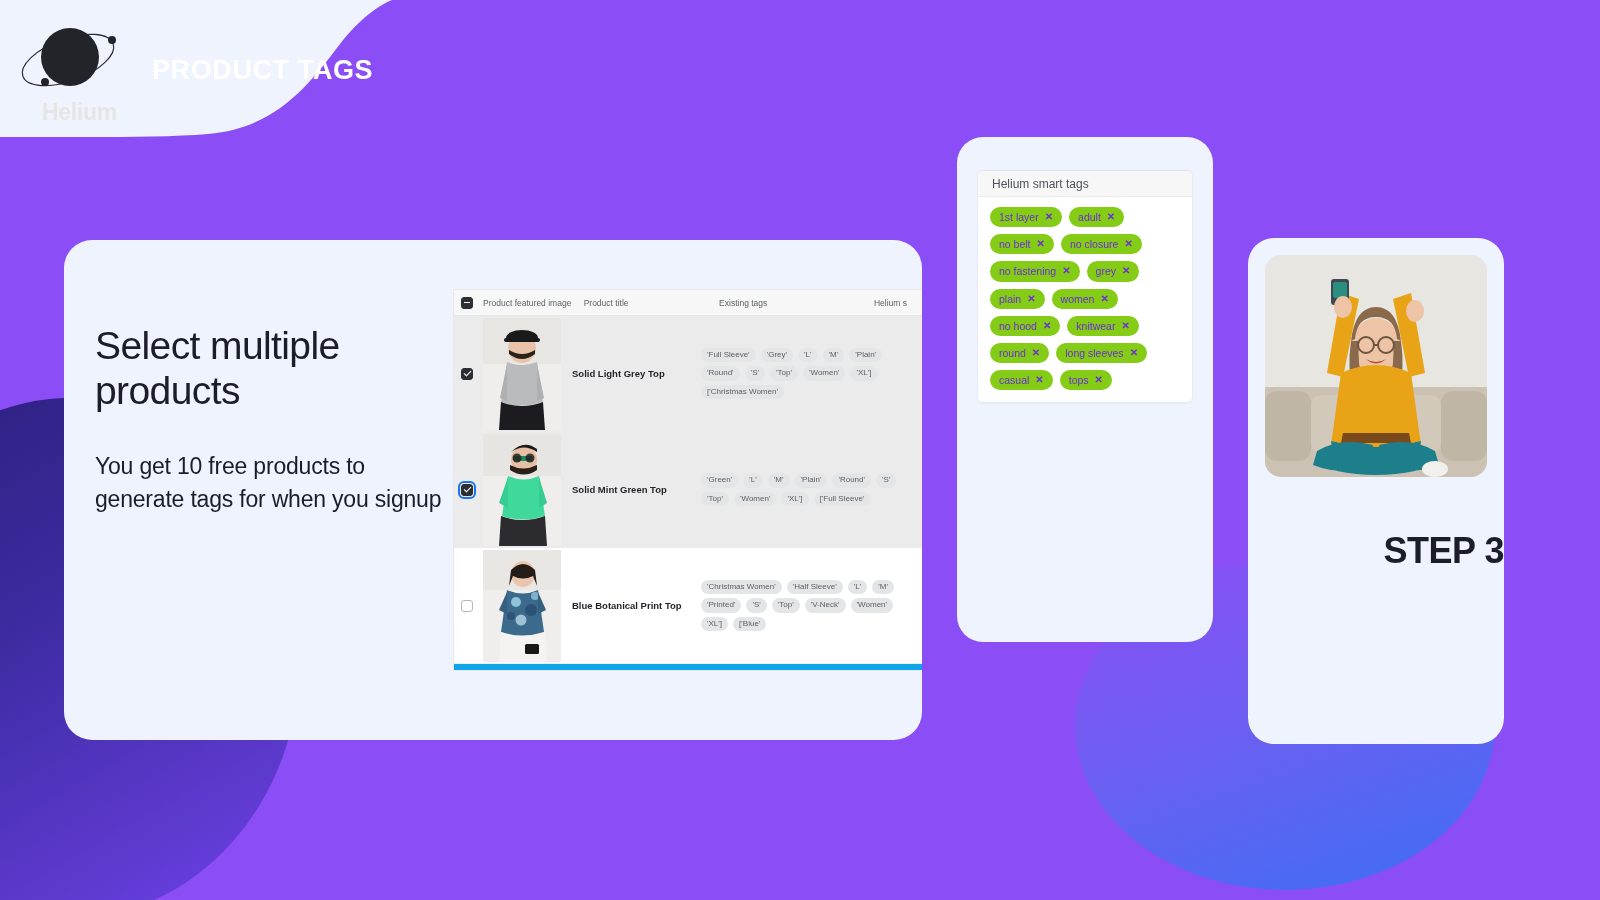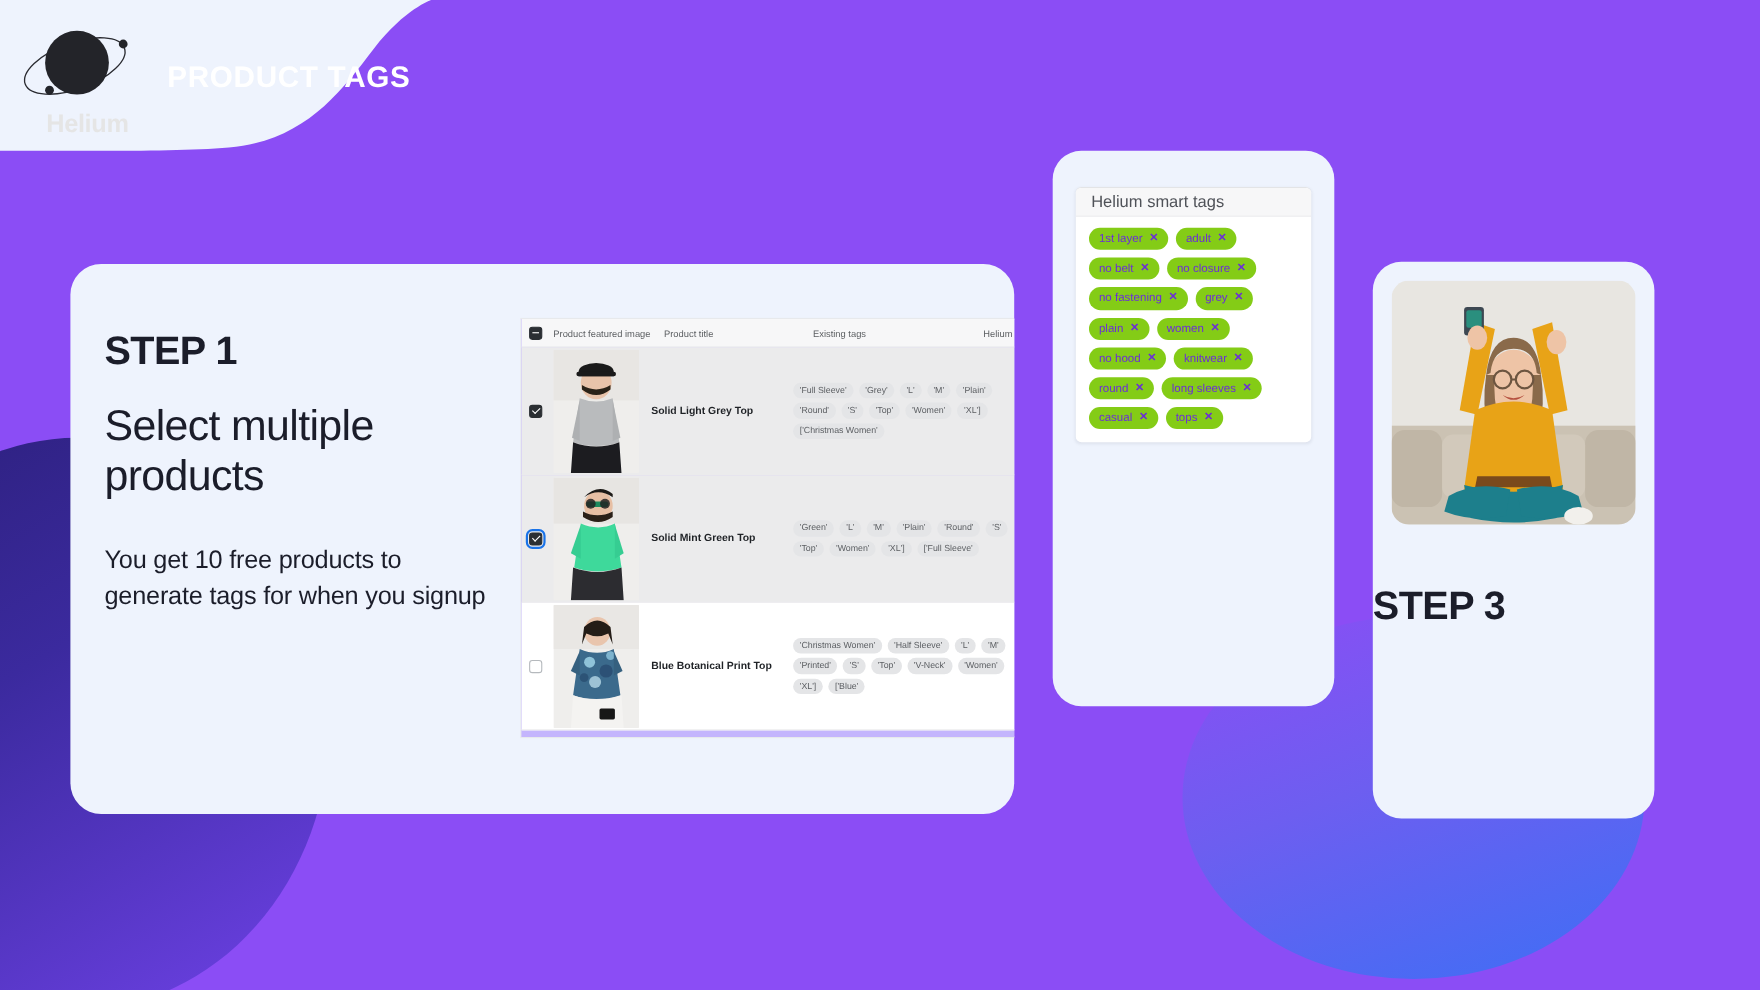--- a/index.html
+++ b/index.html
@@ -59,23 +59,22 @@
     line-height: 1.15; color: #1b1d2a; letter-spacing: -0.6px;
   }
   .step1-body {
     margin-top: 36px; font-size: 23px; font-weight: 400;
     line-height: 1.44; color: #1b1d2a; letter-spacing: -0.2px;
   }
 
   
   #product-table {
     position: relative; margin-top: 50px; width: 478px; flex: none;
-    height: 380px; background: #c4b5fd; overflow: hidden;
+    height: 380px; background: #0ea5e9; overflow: hidden;
     box-shadow: 0 0 0 1px #e7e9ec;
-    margin-left: 20px;
   }
   .tbl-head {
     display: flex; align-items: center; height: 26px;
     background: #f7f7f8; border-bottom: 1px solid #e6e7e9;
     font-size: 8.5px; color: #5c5f62; padding-left: 7px;
   }
   .cb {
     width: 12px; height: 12px; border-radius: 3px; flex: none;
     display: flex; align-items: center; justify-content: center;
     background: #ffffff; border: 1px solid #b5b9bd;
@@ -126,21 +125,21 @@
   }
   #smart-panel {
     position: absolute; left: 21px; top: 33px; width: 214px;
     background: #ffffff; border-radius: 5px;
     box-shadow: 0 1px 3px rgba(22,29,37,.08);
     overflow: hidden; border-top: 1px solid #e3e4e6;
   }
   .smart-head {
     height: 26px; display: flex; align-items: center; padding-left: 14px;
     background: #f7f7f8; border-bottom: 1px solid #ededee;
-    font-size: 15px; color: #4f5258;
+    font-size: 12px; color: #4f5258;
   }
   .smart-body {
     padding: 10px 8px 12px 12px; display: flex; flex-wrap: wrap; gap: 7px 7px;
   }
   .stag {
     background: #84cc16; color: #6b2fd6; border-radius: 11px;
     padding: 3px 9px; font-size: 10.5px; line-height: 1.35;
     display: inline-flex; align-items: center; gap: 6px; white-space: nowrap;
   }
   .stag .x { font-size: 10px; font-weight: 700; line-height: 1; }
@@ -154,21 +153,21 @@
   #step3-card {
     position: absolute; left: 1248px; top: 238px;
     width: 256px; height: 506px;
     background: #eef3fd; border-radius: 26px; overflow: hidden;
   }
   #step3-photo {
     position: absolute; left: 17px; top: 17px; width: 222px; height: 222px;
     border-radius: 16px; overflow: hidden;
   }
   #step3-photo svg { display: block; }
-  .step3-text { position: absolute; left: 0; right: 0; top: 292px; text-align: left; }
+  .step3-text { position: absolute; left: 0; right: 0; top: 292px; text-align: right; }
   .step3-head {
     margin-top: 18px; font-size: 27px; font-weight: 400;
     line-height: 1.2; color: #1b1d2a; letter-spacing: -0.4px;
   }
 </style>
 </head>
 <body>
 
 <div id="bg-layer">
   <div class="blob-bottom-left"></div>
@@ -188,21 +187,20 @@
         <circle cx="31" cy="67" r="4" fill="#232429"></circle>
       </svg>
       <div class="logo-text">Helium</div>
     </div>
     <div class="header-title">PRODUCT TAGS</div>
   </div>
 </div>
 
 <div id="step1-card">
   <div class="step1-left">
-    <div class="step-kicker">STEP 1</div>
     <div class="step1-head">Select multiple products</div>
     <div class="step1-body">You get 10 free products to  generate tags for when you signup</div>
   </div>
 
   <div id="product-table">
     <div class="tbl-head">
       <div class="cb indeterminate">
         <div class="dash"></div>
       </div>
       <div class="col-img">Product featured image</div>

